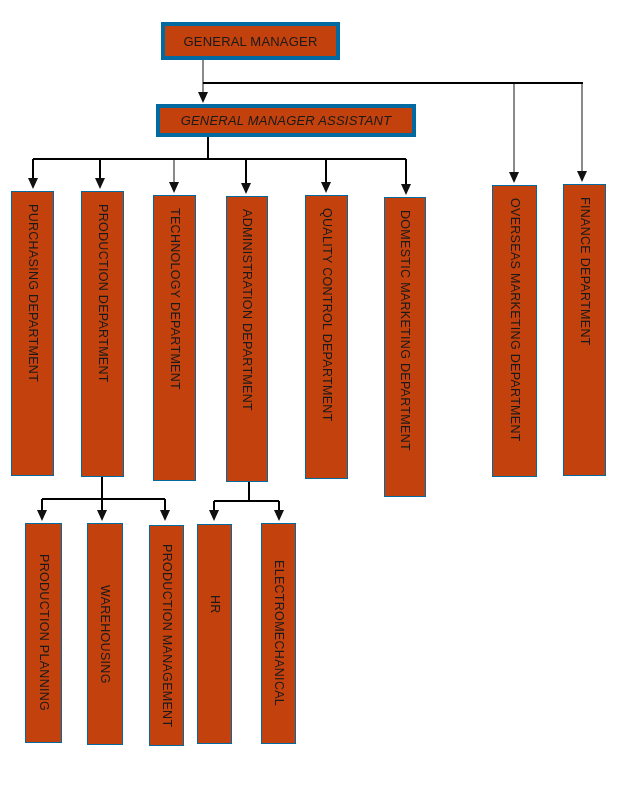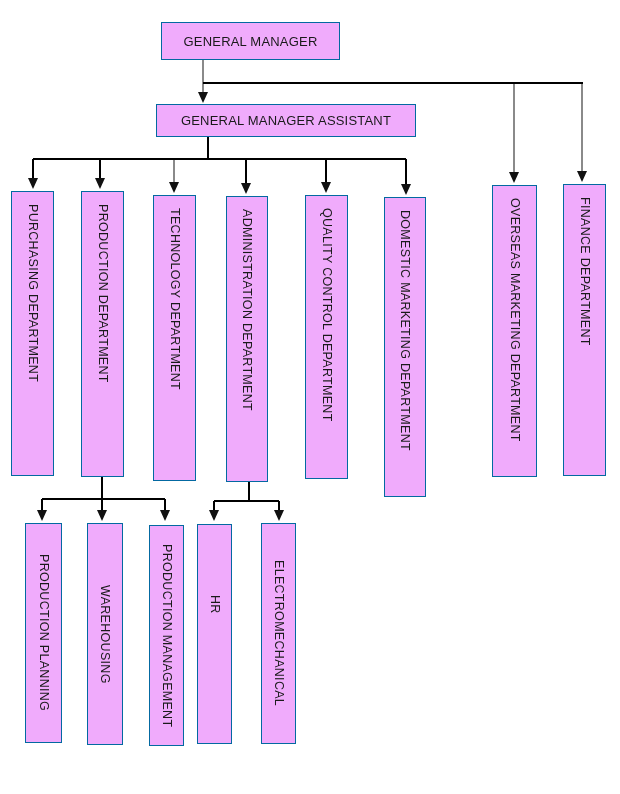--- a/index.html
+++ b/index.html
@@ -11,22 +11,22 @@
   }
   .canvas {
     position: relative;
     width: 620px; height: 794px;
     background: #ffffff;
     overflow: hidden;
   }
   .connectors { position: absolute; left: 0; top: 0; width: 620px; height: 794px; }
   .node {
     position: absolute;
-    background: #f0abfc;
-    border: 1px solid #0369a1;
+    background: #c2410c;
+    border: 4px solid #0369a1;
   }
   .hbox {
     display: flex;
     align-items: center;
     justify-content: center;
     font-size: 13px;
     letter-spacing: 0.2px;
     white-space: nowrap;
   }
   .vbox {
@@ -96,21 +96,21 @@
       <polygon points="160,510 170,510 165,521"></polygon>
       <polygon points="209,510 219,510 214,521"></polygon>
       <polygon points="274,510 284,510 279,521"></polygon>
     </g>
   </svg>
 
   <div class="node hbox" style="left:161px; top:22px; width:179px; height:38px;">
     <span>GENERAL MANAGER</span>
   </div>
 
-  <div class="node hbox" style="left:156px; top:104px; width:260px; height:33px;">
+  <div class="node hbox" style="left:156px; top:104px; width:260px; height:33px;font-style:italic;">
     <span>GENERAL MANAGER ASSISTANT</span>
   </div>
 
   <div class="node vbox pad" style="left:11px; top:191px; width:43px; height:285px;">
     <span>PURCHASING DEPARTMENT</span>
   </div>
 
   <div class="node vbox pad" style="left:81px; top:191px; width:43px; height:286px;">
     <span>PRODUCTION DEPARTMENT</span>
   </div>

